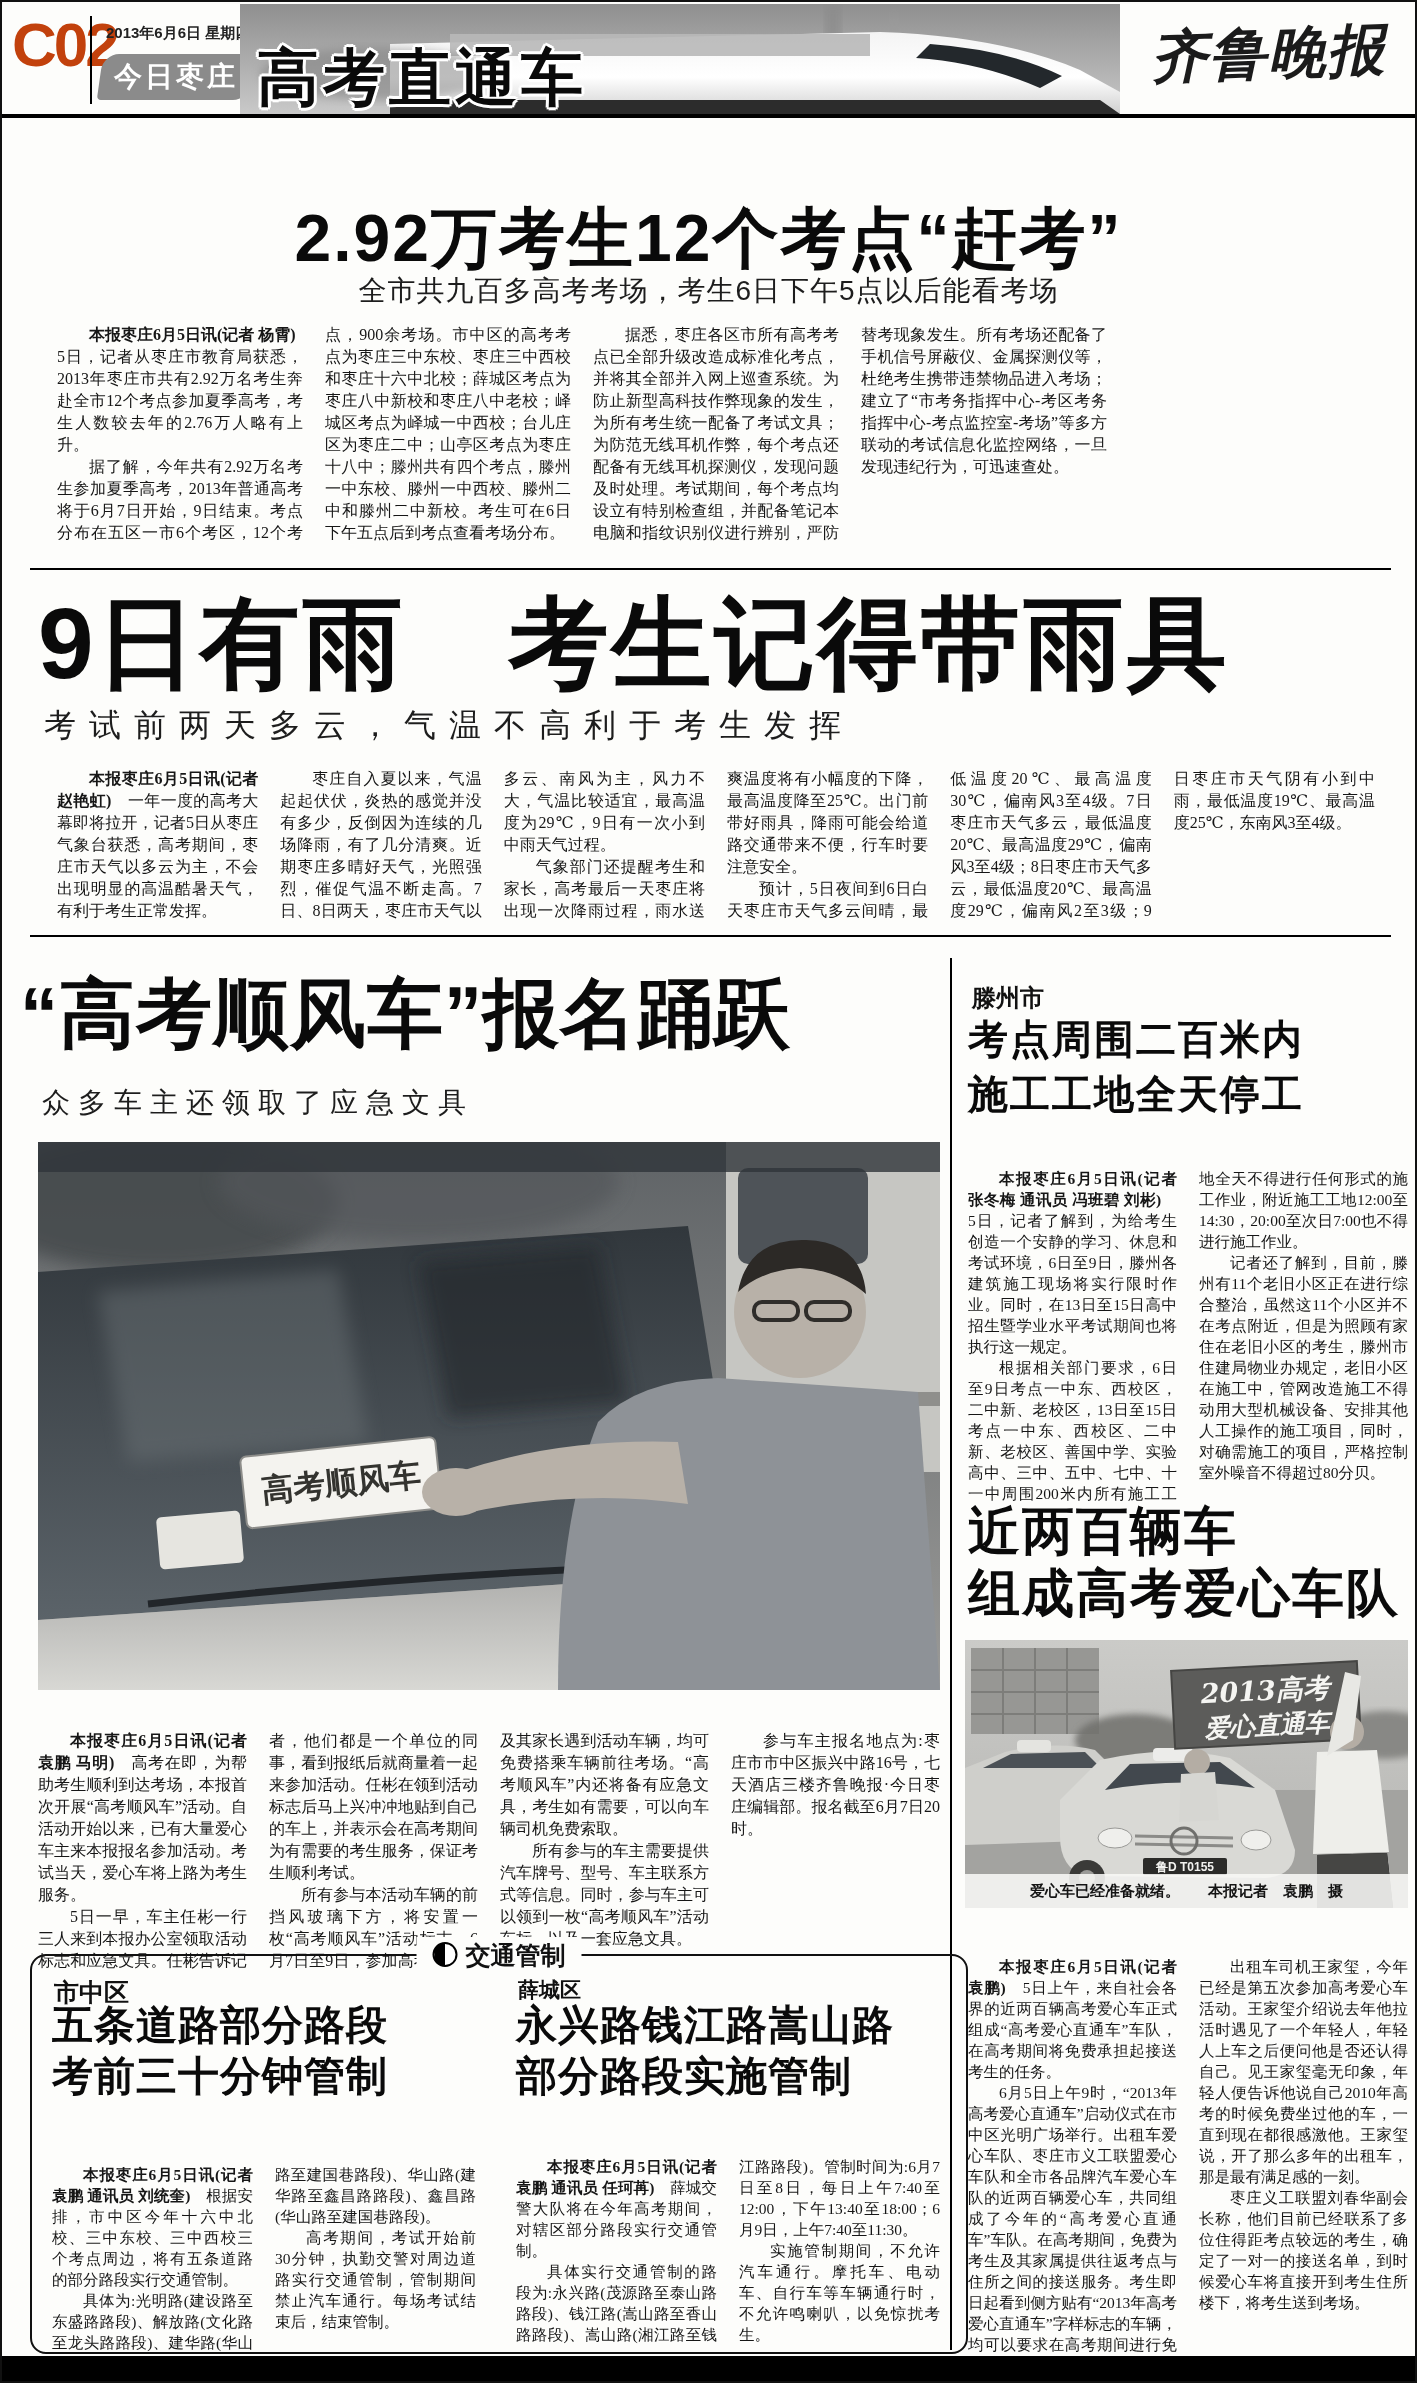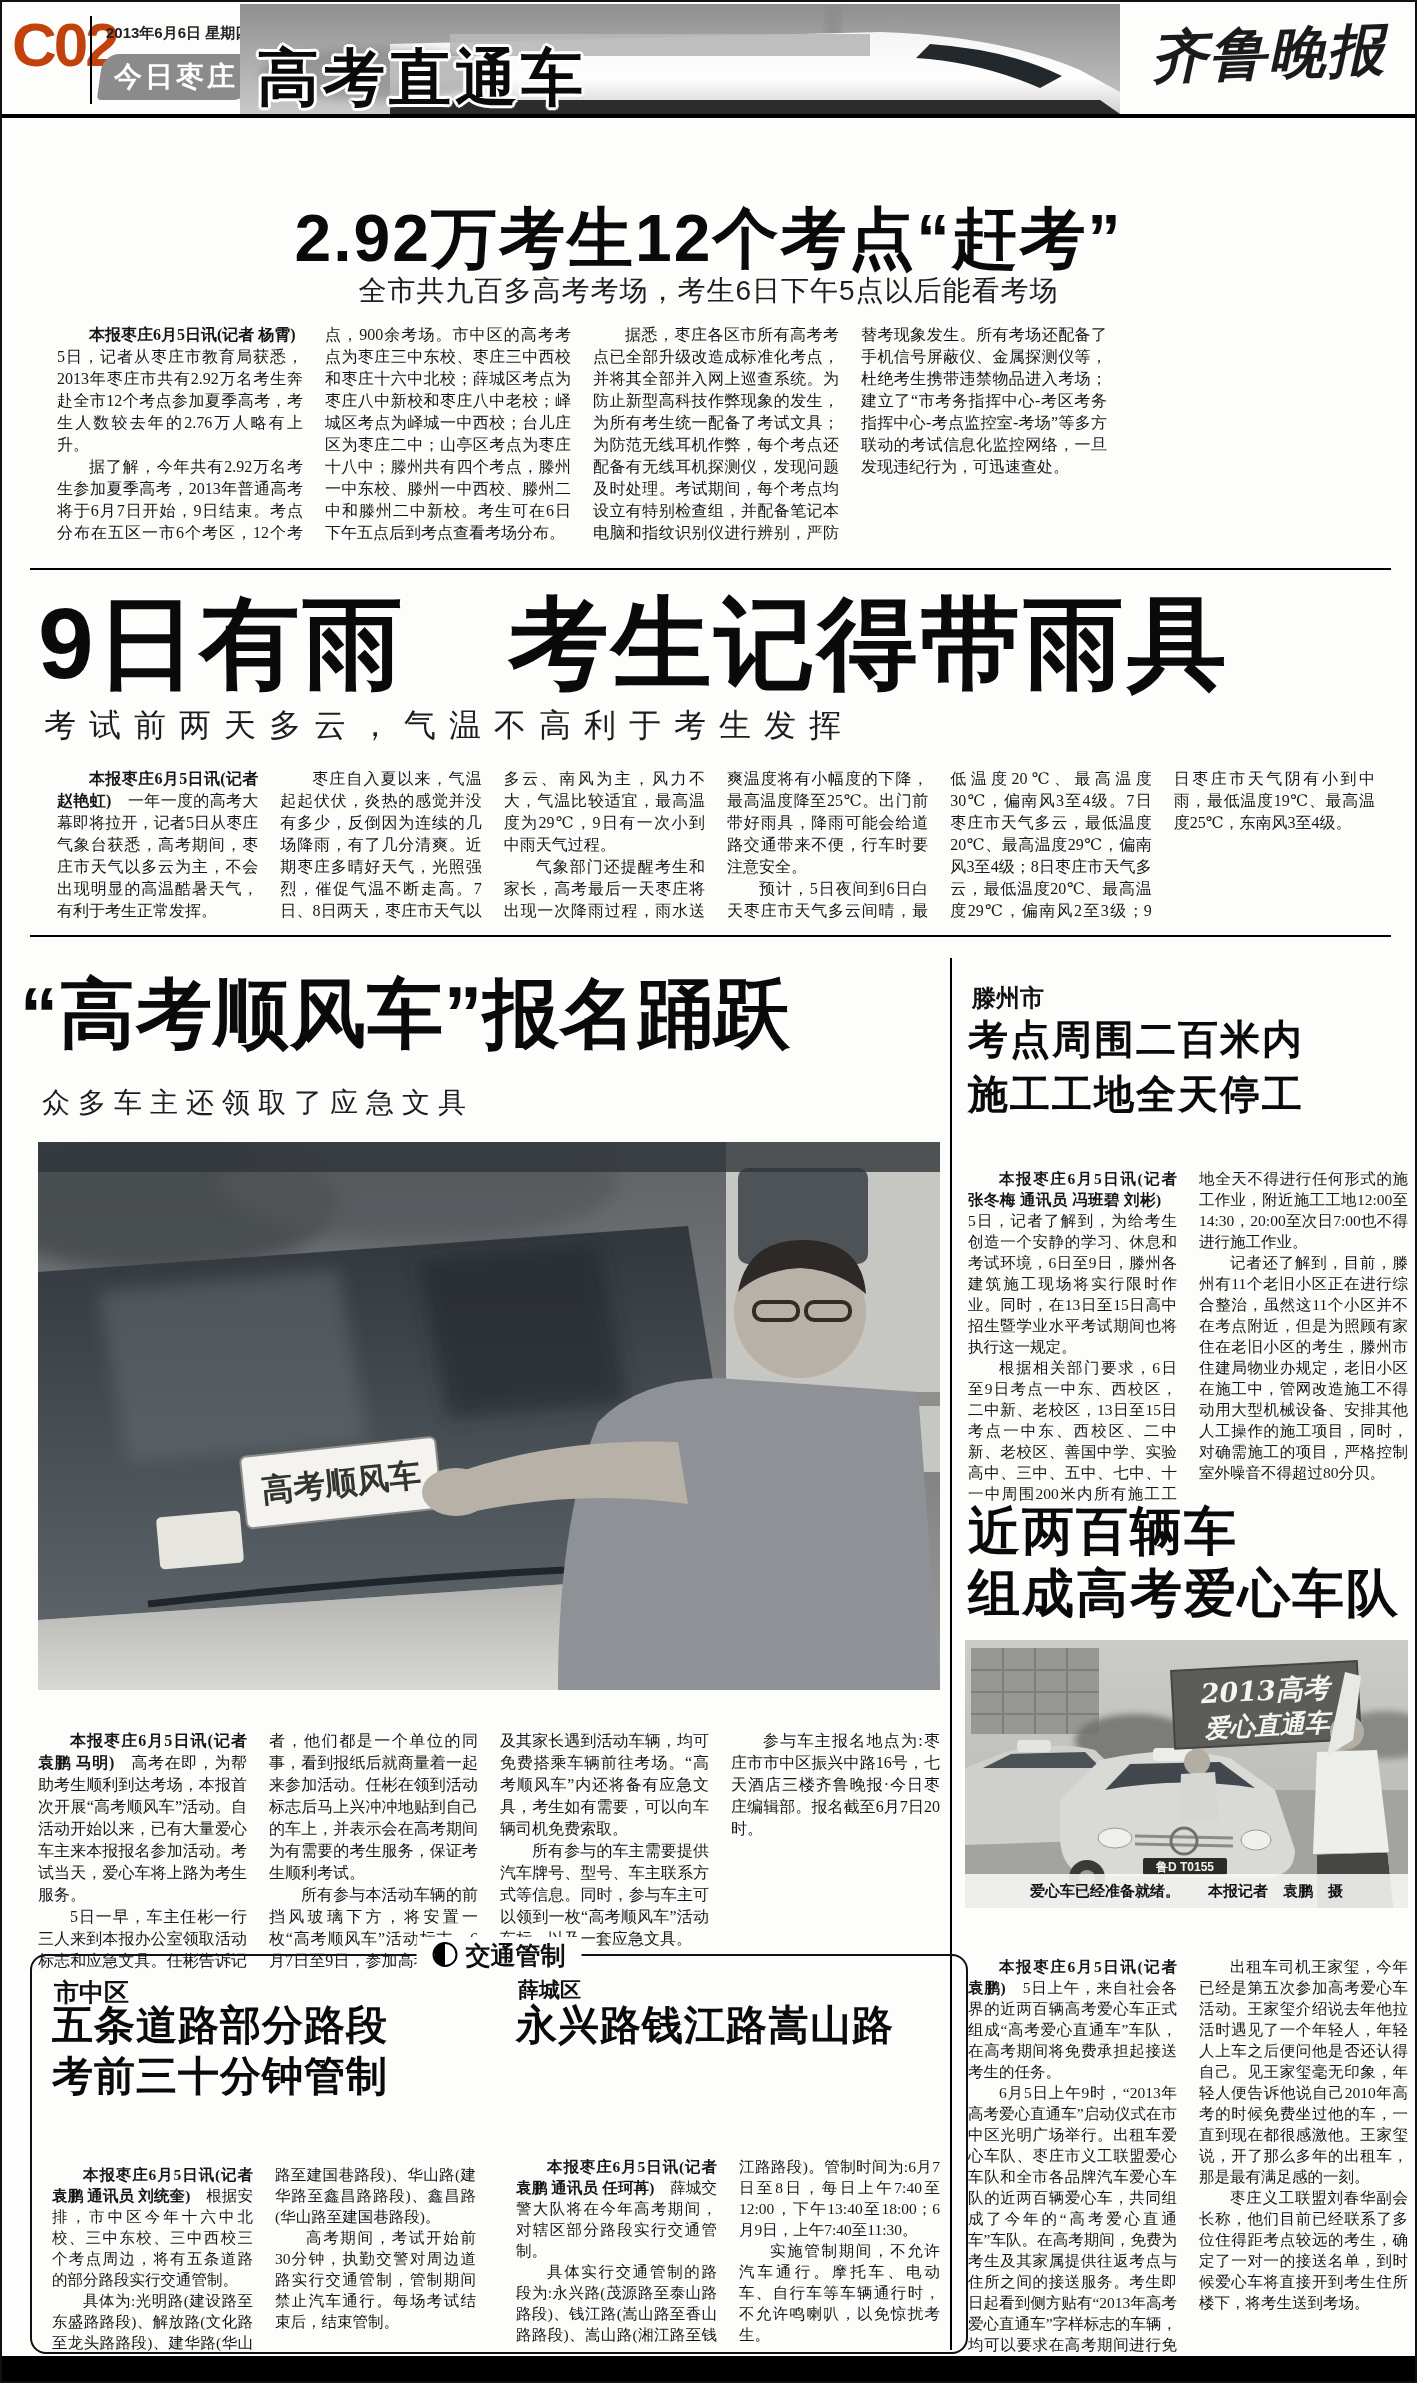--- a/index.html
+++ b/index.html
@@ -292,20 +292,21 @@
     </h3>
     <div class="abs body-text cols2 t155" style="left:20px;top:176px;width:424px;height:198px;">
       <p><b class="dl">本报枣庄6月5日讯(记者 袁鹏 通讯员 刘统奎)</b><span>　根据安排，市中区今年十六中北校、三中东校、三中西校三个考点周边，将有五条道路的部分路段实行交通管制。</span></p>
       <p>具体为:光明路(建设路至东盛路路段)、解放路(文化路至龙头路路段)、建华路(华山路至建国巷路段)、华山路(建华路至鑫昌路路段)、鑫昌路(华山路至建国巷路段)。</p>
       <p>高考期间，考试开始前30分钟，执勤交警对周边道路实行交通管制，管制期间禁止汽车通行。每场考试结束后，结束管制。</p>
     </div>
 
     <div class="abs kicker" style="left:486px;top:20px;font-size:21px;">薛城区</div>
     <h3 class="abs hl h-traffic" style="left:484px;top:44px;">
       <span style="display:block">永兴路钱江路嵩山路</span>
+      <span style="display:block">部分路段实施管制</span>
     </h3>
     <div class="abs body-text cols2 t155" style="left:484px;top:168px;width:424px;height:198px;">
       <p><b class="dl">本报枣庄6月5日讯(记者 袁鹏 通讯员 任珂苒)</b><span>　薛城交警大队将在今年高考期间，对辖区部分路段实行交通管制。</span></p>
       <p>具体实行交通管制的路段为:永兴路(茂源路至泰山路路段)、钱江路(嵩山路至香山路路段)、嵩山路(湘江路至钱江路路段)。管制时间为:6月7日至8日，每日上午7:40至12:00，下午13:40至18:00；6月9日，上午7:40至11:30。</p>
       <p>实施管制期间，不允许汽车通行。摩托车、电动车、自行车等车辆通行时，不允许鸣喇叭，以免惊扰考生。</p>
     </div>
   </div>
 
   <div class="abs bottom-bar" style="left:0;top:2354px;width:1417px;height:29px;"></div>
 </div>

